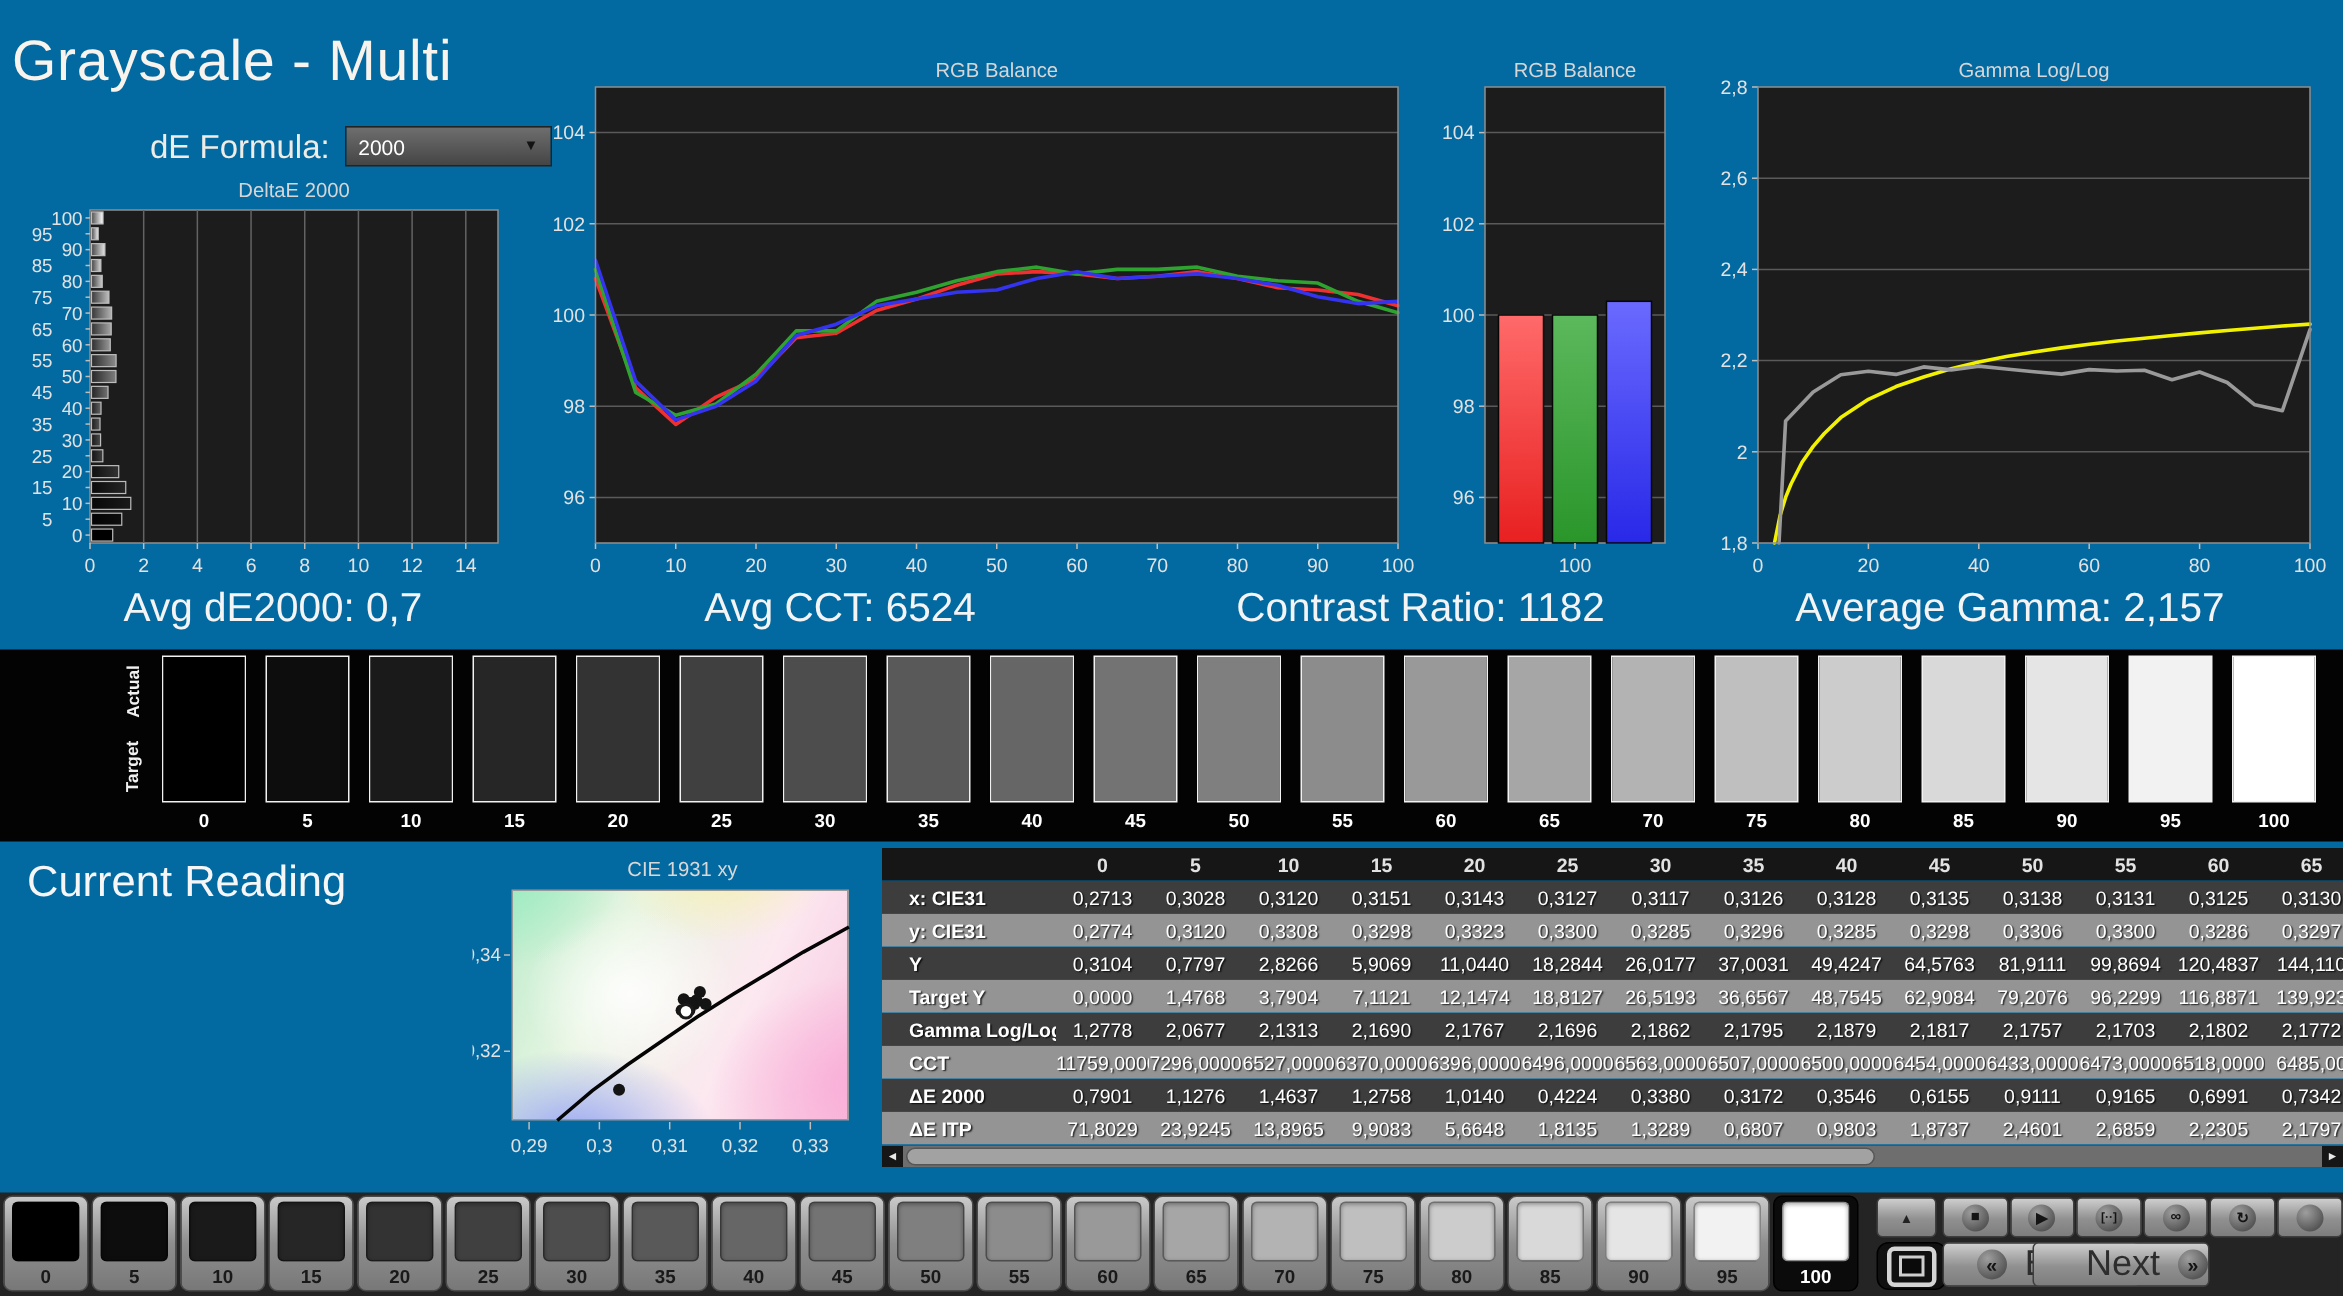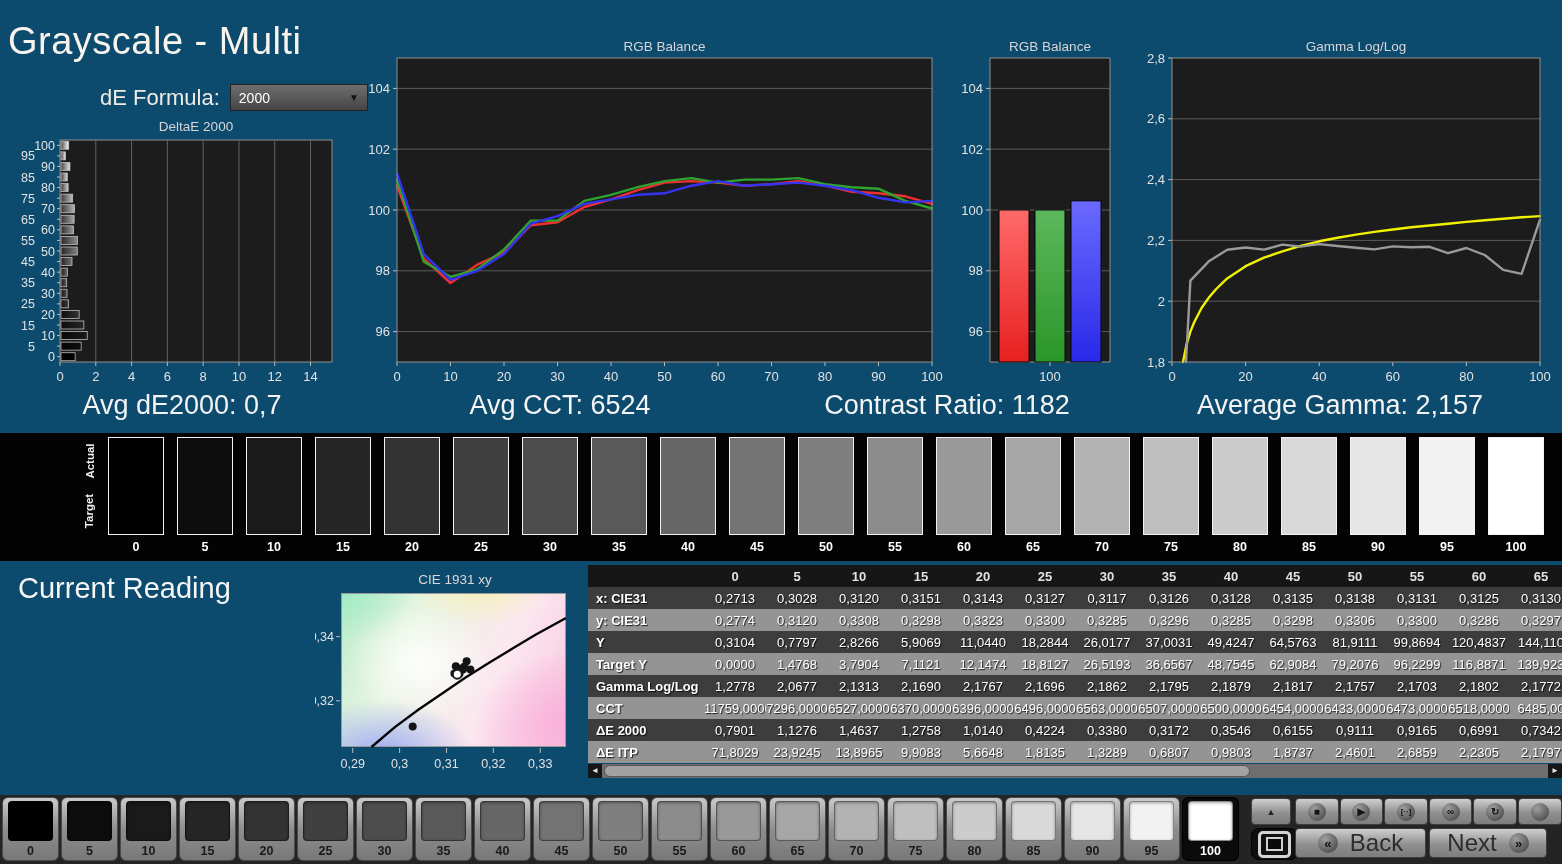--- a/index.html
+++ b/index.html
@@ -1,16 +1,16 @@
 <!DOCTYPE html>
 <html><head>
 <meta charset="utf-8">
 <style>
   html,body{margin:0;padding:0;background:#1a1a1a;}
-  .app{position:relative;width:1562px;height:864px;background:#0c4a6e;overflow:hidden;
+  .app{position:relative;width:1562px;height:864px;background:#0369a1;overflow:hidden;
        font-family:"Liberation Sans",sans-serif;color:#eee;}
   svg text{font-family:"Liberation Sans",sans-serif;}
   .page-title{position:absolute;left:8px;top:20px;font-size:38px;color:#f8f4ed;letter-spacing:.5px;}
   .de-row{position:absolute;left:100px;top:84px;display:flex;align-items:center;gap:10px;}
   .de-label{font-size:22px;color:#efece6;}
   .dropdown{width:138px;height:27px;background:linear-gradient(#6e6e6e,#454545);border:1px solid #232323;
             display:flex;align-items:center;justify-content:space-between;padding:0 8px;box-sizing:border-box;cursor:pointer;}
   .dropdown .val{font-size:14px;color:#fff;}
   .dd-arrow{font-size:10px;color:#131313;}
   svg.chart{position:absolute;}
@@ -38,21 +38,21 @@
       radial-gradient(ellipse 70% 70% at 108% 85%,rgba(250,170,215,.95),rgba(250,170,215,0) 70%),
       radial-gradient(ellipse 55% 60% at -5% -8%,rgba(150,235,190,.95),rgba(150,235,190,0) 70%),
       radial-gradient(ellipse 50% 50% at 62% -10%,rgba(246,240,175,.9),rgba(246,240,175,0) 65%),
       radial-gradient(ellipse 45% 55% at 35% 45%,rgba(255,255,255,.9),rgba(255,255,255,0) 70%),
       linear-gradient(115deg,#bdeccc 0%,#e8f5e2 30%,#fce8f0 65%,#f7c4de 100%);}
   #chart-cie{position:absolute;left:0;top:0;}
   .tablewrap{position:absolute;left:588px;top:565px;width:974px;overflow:hidden;}
   table{border-collapse:collapse;table-layout:fixed;width:984px;}
   th,td{height:22px;padding:0;font-size:13px;overflow:hidden;white-space:nowrap;}
   thead th{background:#161616;color:#e2e2e2;font-weight:bold;text-align:center;}
-  tbody th{text-align:left;padding-left:8px;font-weight:bold;}
+  tbody th{text-align:left;padding-left:18px;font-weight:bold;}
   tbody td{text-align:center;}
   tr.dark{background:#3d3d3d;} tr.light{background:#949494;}
   tbody th,tbody td{color:#fff;text-shadow:1px 1px 1px rgba(0,0,0,.8);}
   .hscroll{position:absolute;left:588px;top:764px;width:974px;height:14px;background:#6e6e6e;}
   .hs-btn{position:absolute;top:0;width:14px;height:14px;background:#161616;color:#e8e8e8;font-size:8px;
           line-height:14px;text-align:center;cursor:pointer;}
   .hs-left{left:0;} .hs-right{right:0;}
   .hs-thumb{position:absolute;left:16px;top:1px;width:646px;height:12px;background:#a2a2a2;border-radius:6px;
             border:1px solid #565656;box-sizing:border-box;cursor:pointer;}
   .bottom{position:absolute;left:0;top:795px;width:1562px;height:69px;background:#242424;}
@@ -73,21 +73,21 @@
             display:flex;align-items:center;justify-content:center;}
   .sq-core{width:13px;height:10px;background:#0a0a0a;border:2px solid #cfcfcf;}
   .icon-row{position:absolute;left:1295px;top:3px;display:flex;gap:1px;}
   .ibtn{width:43.6px;height:27px;}
   .disc{width:18px;height:18px;border-radius:50%;background:radial-gradient(circle at 35% 30%,#9e9e9e,#545454 75%);
         color:#141414;font-size:10px;font-weight:bold;display:flex;align-items:center;justify-content:center;}
   .disc.sm-text{font-size:8px;}
   .nav{position:absolute;top:33px;height:30px;font-size:24px;color:#2d2d2d;gap:12px;}
   .nav .disc{width:20px;height:20px;font-size:13px;}
   #btn-back{left:1295px;width:131px;}
-  #btn-next{left:1429px;width:118px;}
+  #btn-next{left:1355px;width:118px;justify-content:flex-end;}
 </style>
 </head>
 <body>
 
 <div class="app">
 
   <div class="page-title">Grayscale - Multi</div>
 
   <div class="de-row">
     <span class="de-label">dE Formula:</span>

